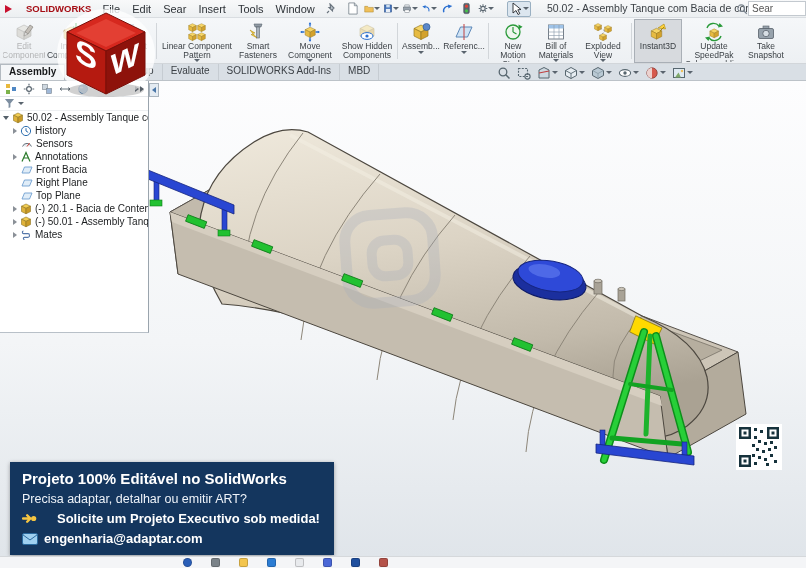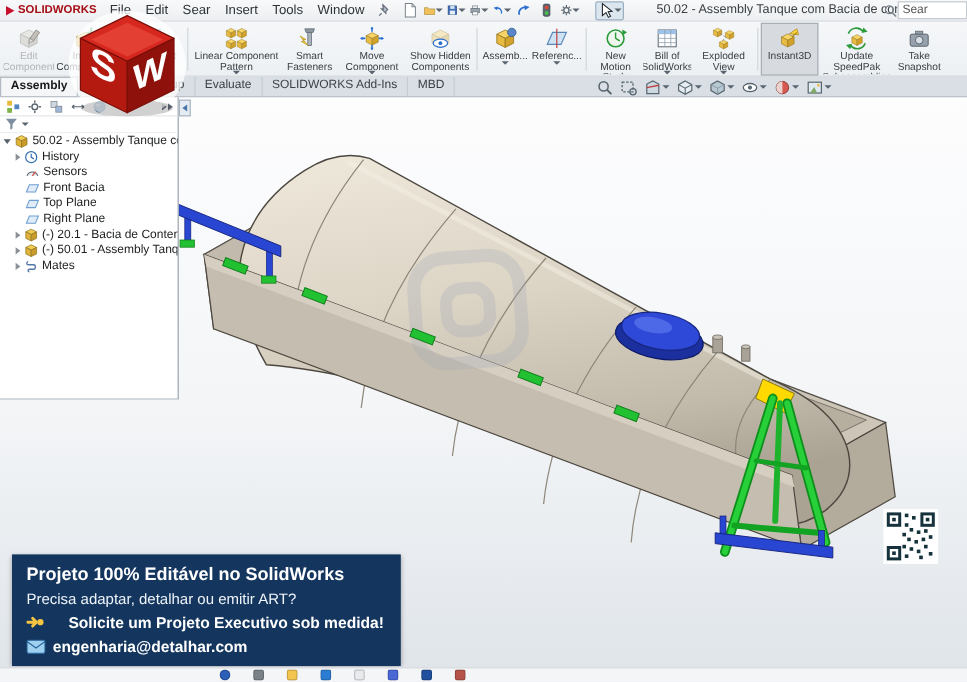--- a/index.html
+++ b/index.html
@@ -2,21 +2,21 @@
 <html><head>
 <meta charset="utf-8">
 <style>
 *{margin:0;padding:0;box-sizing:border-box}
 html,body{width:806px;height:568px;overflow:hidden}
 body{font-family:"Liberation Sans",sans-serif;background:#eef1f4;position:relative}
 .screen{position:absolute;left:0;top:0;width:806px;height:568px;overflow:hidden}
 
 
 .menubar{position:absolute;left:0;top:0;width:806px;height:18px;background:linear-gradient(#f8f9fa,#ecefF1);border-bottom:1px solid #d9dde1;display:flex;align-items:center;z-index:22;font-size:11px;color:#2e3338}
-.brand{display:flex;align-items:center;gap:3px;padding:0 5px;font-weight:bold;font-size:9.5px;color:#a50d14;white-space:nowrap}
+.brand{display:flex;align-items:center;gap:14px;padding:0 5px;font-weight:bold;font-size:9.5px;color:#a50d14;white-space:nowrap}
 .brand-tri{width:0;height:0;border-left:7px solid #c8102e;border-top:4.5px solid transparent;border-bottom:4.5px solid transparent}
 .menu-item{padding:0 6px;height:18px;line-height:18px;cursor:default}
 .pin{width:12px;height:12px;margin:0 4px}
 .qat{display:flex;align-items:center;gap:3px;margin-left:4px}
 .qicon{width:16px;height:15px;display:flex;align-items:center;justify-content:center}
 .qbox{border:1px solid #9ab0c2;background:#dce6ef;border-radius:2px;padding:0 1px;display:flex;align-items:center;margin-left:10px}
 .darr{width:0;height:0;border-left:3px solid transparent;border-right:3px solid transparent;border-top:3.5px solid #5a646e;flex:none}
 .win-title{position:absolute;left:547px;top:2px;font-size:10.5px;color:#3c4146;white-space:nowrap}
 .search-wrap{position:absolute;right:0;top:1px;display:flex;align-items:center;gap:0}
 .search-input{width:58px;height:15px;border:1px solid #c3c9cf;background:#fff;font-size:10px;padding:0 3px;color:#555;font-family:"Liberation Sans",sans-serif}
@@ -270,21 +270,21 @@
             <polygon points="15.5,2.5 19.5,4.8 15.8,7.5" fill="#2a9a3a"></polygon>
           </svg></span>
       <span class="rlabel">New Motion Study</span>
     </div>
     <div class="rbtn" style="width:42px">
       <span class="ric"><svg width="22" height="20" viewBox="0 0 20 20">
             <rect x="2.5" y="3" width="15" height="14" fill="#fff" stroke="#55606b" stroke-width="0.8"></rect>
             <rect x="2.5" y="3" width="15" height="3.5" fill="#9fc3e8"></rect>
             <path d="M2.5,10 h15 M2.5,13.5 h15 M8,3 v14 M13,3 v14" stroke="#8899aa" stroke-width="0.6" fill="none"></path>
           </svg></span>
-      <span class="rlabel">Bill of SolidWorks</span>
+      <span class="rlabel">Bill of Materials</span>
       <span class="darr"></span>
     </div>
     <div class="rbtn" style="width:52px">
       <span class="ric"><svg width="22" height="20" viewBox="0 0 20 20">
             <use href="#cubeY" transform="scale(0.5)"></use>
             <use href="#cubeY" transform="translate(10,2) scale(0.5)"></use>
             <use href="#cubeY" transform="translate(5,10) scale(0.5)"></use>
             <path d="M7,6 L12,9 M9,12 L12,9" stroke="#888" stroke-width="0.7" stroke-dasharray="2 1.4" fill="none"></path>
           </svg></span>
       <span class="rlabel">Exploded View</span>
@@ -571,39 +571,46 @@
     </div>
     <div class="titem" style="padding-left:13px">
       <span class="texp none"></span>
       <span class="ticon"><svg width="12" height="12" viewBox="0 0 12 12">
             <path d="M1.5,8.5 A4.8,4.8 0 0 1 10.5,8.5" fill="#e8edf2" stroke="#5a6670" stroke-width="0.9"></path>
             <line x1="6" y1="8.5" x2="8.6" y2="5" stroke="#d04438" stroke-width="1"></line>
           </svg></span>
       <span>Sensors</span>
     </div>
     <div class="titem" style="padding-left:13px">
+      <span class="texp"></span>
+      <span class="ticon"><svg width="12" height="12" viewBox="0 0 12 12">
+            <path d="M2,10.5 L6,1.5 L10,10.5 M3.8,7 h4.4" stroke="#2a7a2a" stroke-width="1.2" fill="none"></path>
+          </svg></span>
+      <span>Annotations</span>
+    </div>
+    <div class="titem" style="padding-left:13px">
       <span class="texp none"></span>
       <span class="ticon"><svg width="12" height="12" viewBox="0 0 12 12">
             <polygon points="1,9 3.5,3 11,3 8.5,9" fill="#d8e8f6" fill-opacity="0.8" stroke="#6f9fd0" stroke-width="0.9"></polygon>
           </svg></span>
       <span>Front Bacia</span>
     </div>
     <div class="titem" style="padding-left:13px">
       <span class="texp none"></span>
       <span class="ticon"><svg width="12" height="12" viewBox="0 0 12 12">
             <polygon points="1,9 3.5,3 11,3 8.5,9" fill="#d8e8f6" fill-opacity="0.8" stroke="#6f9fd0" stroke-width="0.9"></polygon>
           </svg></span>
+      <span>Right Plane</span>
+    </div>
+    <div class="titem" style="padding-left:13px">
+      <span class="texp none"></span>
+      <span class="ticon"><svg width="12" height="12" viewBox="0 0 12 12">
+            <polygon points="1,9 3.5,3 11,3 8.5,9" fill="#d8e8f6" fill-opacity="0.8" stroke="#6f9fd0" stroke-width="0.9"></polygon>
+          </svg></span>
       <span>Top Plane</span>
-    </div>
-    <div class="titem" style="padding-left:13px">
-      <span class="texp none"></span>
-      <span class="ticon"><svg width="12" height="12" viewBox="0 0 12 12">
-            <polygon points="1,9 3.5,3 11,3 8.5,9" fill="#d8e8f6" fill-opacity="0.8" stroke="#6f9fd0" stroke-width="0.9"></polygon>
-          </svg></span>
-      <span>Right Plane</span>
     </div>
     <div class="titem" style="padding-left:13px">
       <span class="texp"></span>
       <span class="ticon"><svg width="12" height="12" viewBox="0 0 12 12">
             <polygon points="6,1 10.5,3.2 6,5.4 1.5,3.2" fill="#f2cd53" stroke="#8f7420" stroke-width="0.6"></polygon>
             <polygon points="1.5,3.2 6,5.4 6,10.8 1.5,8.6" fill="#e0b33a" stroke="#8f7420" stroke-width="0.6"></polygon>
             <polygon points="10.5,3.2 6,5.4 6,10.8 10.5,8.6" fill="#c99b28" stroke="#8f7420" stroke-width="0.6"></polygon>
           </svg></span>
       <span>(-) 20.1 - Bacia de Contenção3&lt;1</span>
     </div>
@@ -647,21 +654,21 @@
           <path d="M1,7 H9 M9,7 L5.5,3.5 M9,7 L5.5,10.5" stroke="#f5c542" stroke-width="2.6" fill="none" stroke-linecap="round"></path>
           <circle cx="12.5" cy="7" r="2.8" fill="#f5c542"></circle>
         </svg>
       <span>Solicite um Projeto Executivo sob medida!</span>
     </div>
     <div class="l4">
       <svg width="16" height="12" viewBox="0 0 16 12">
           <rect x="0.5" y="0.5" width="15" height="11" rx="1.5" fill="#9fd0f0" stroke="#2a6a9e" stroke-width="1"></rect>
           <path d="M0.5,1.5 L8,7 L15.5,1.5" fill="none" stroke="#2a6a9e" stroke-width="1"></path>
         </svg>
-      <span>engenharia@detalhar.com</span>
+      <span>engenharia@adaptar.com</span>
     </div>
   </div>
 
   <div class="taskbar">
     <span class="tbicon" style="background:#2b5fb8;border-radius:50%"></span>
     <span class="tbicon" style="background:#7a8288"></span>
     <span class="tbicon" style="background:#f3c54e"></span>
     <span class="tbicon" style="background:#2b7cd3"></span>
     <span class="tbicon" style="background:#e8eaed"></span>
     <span class="tbicon" style="background:#4a67d6"></span>

